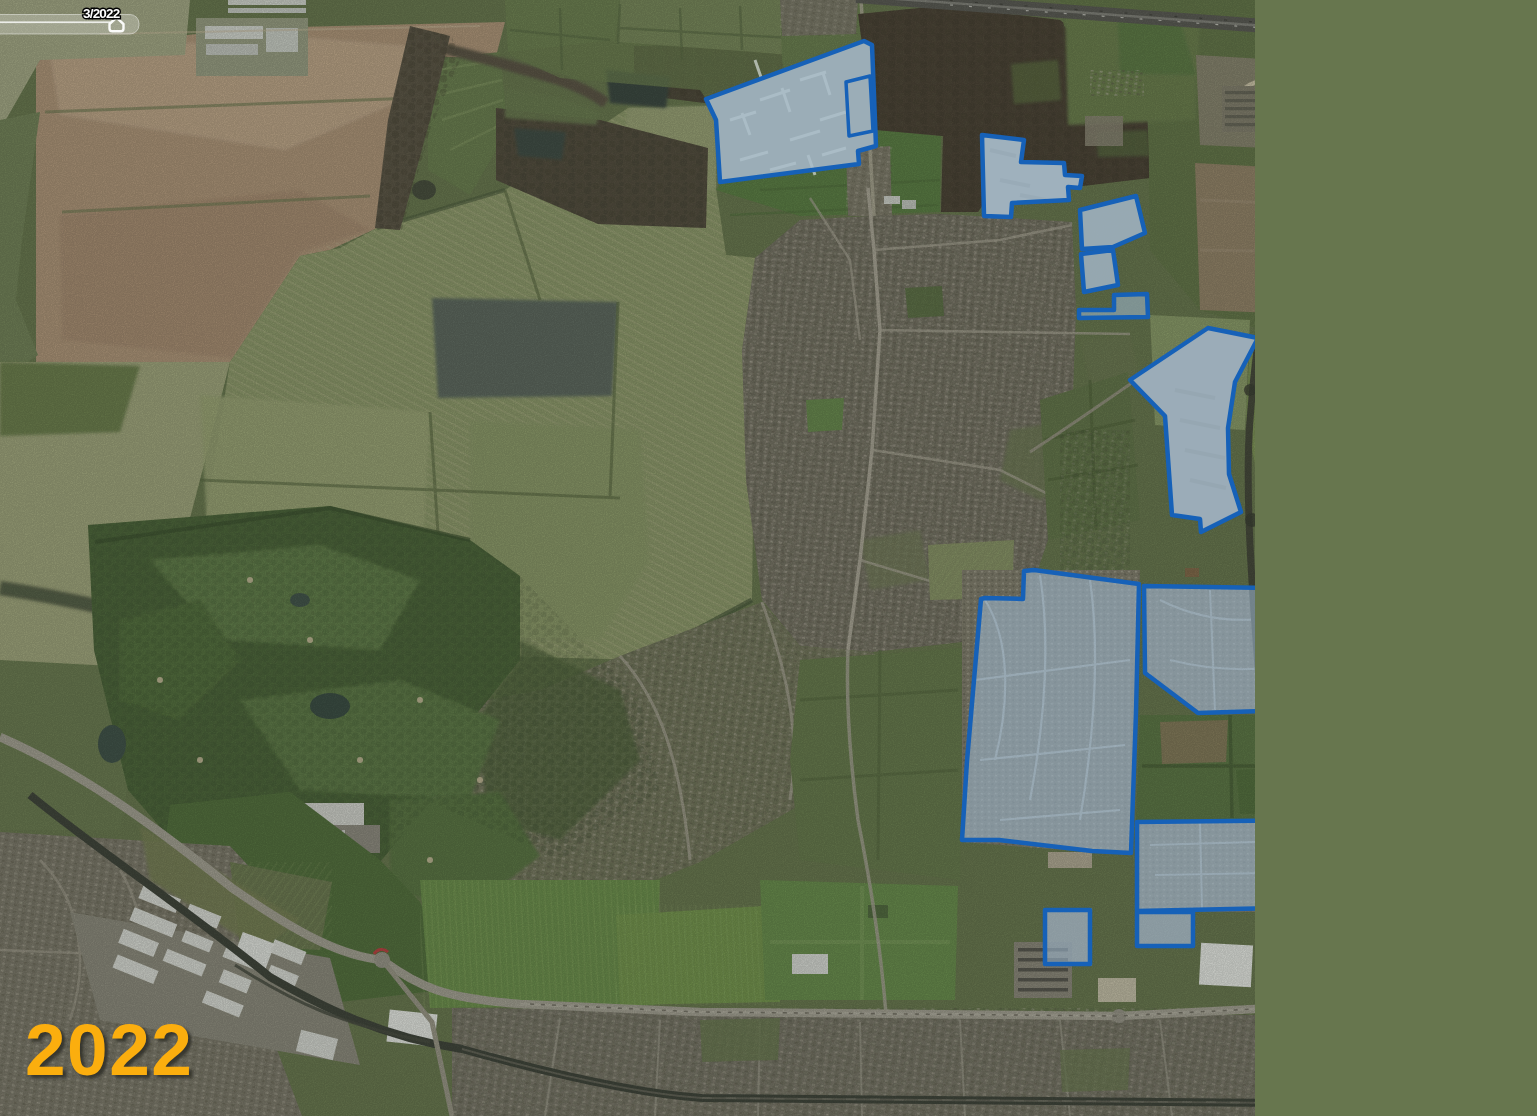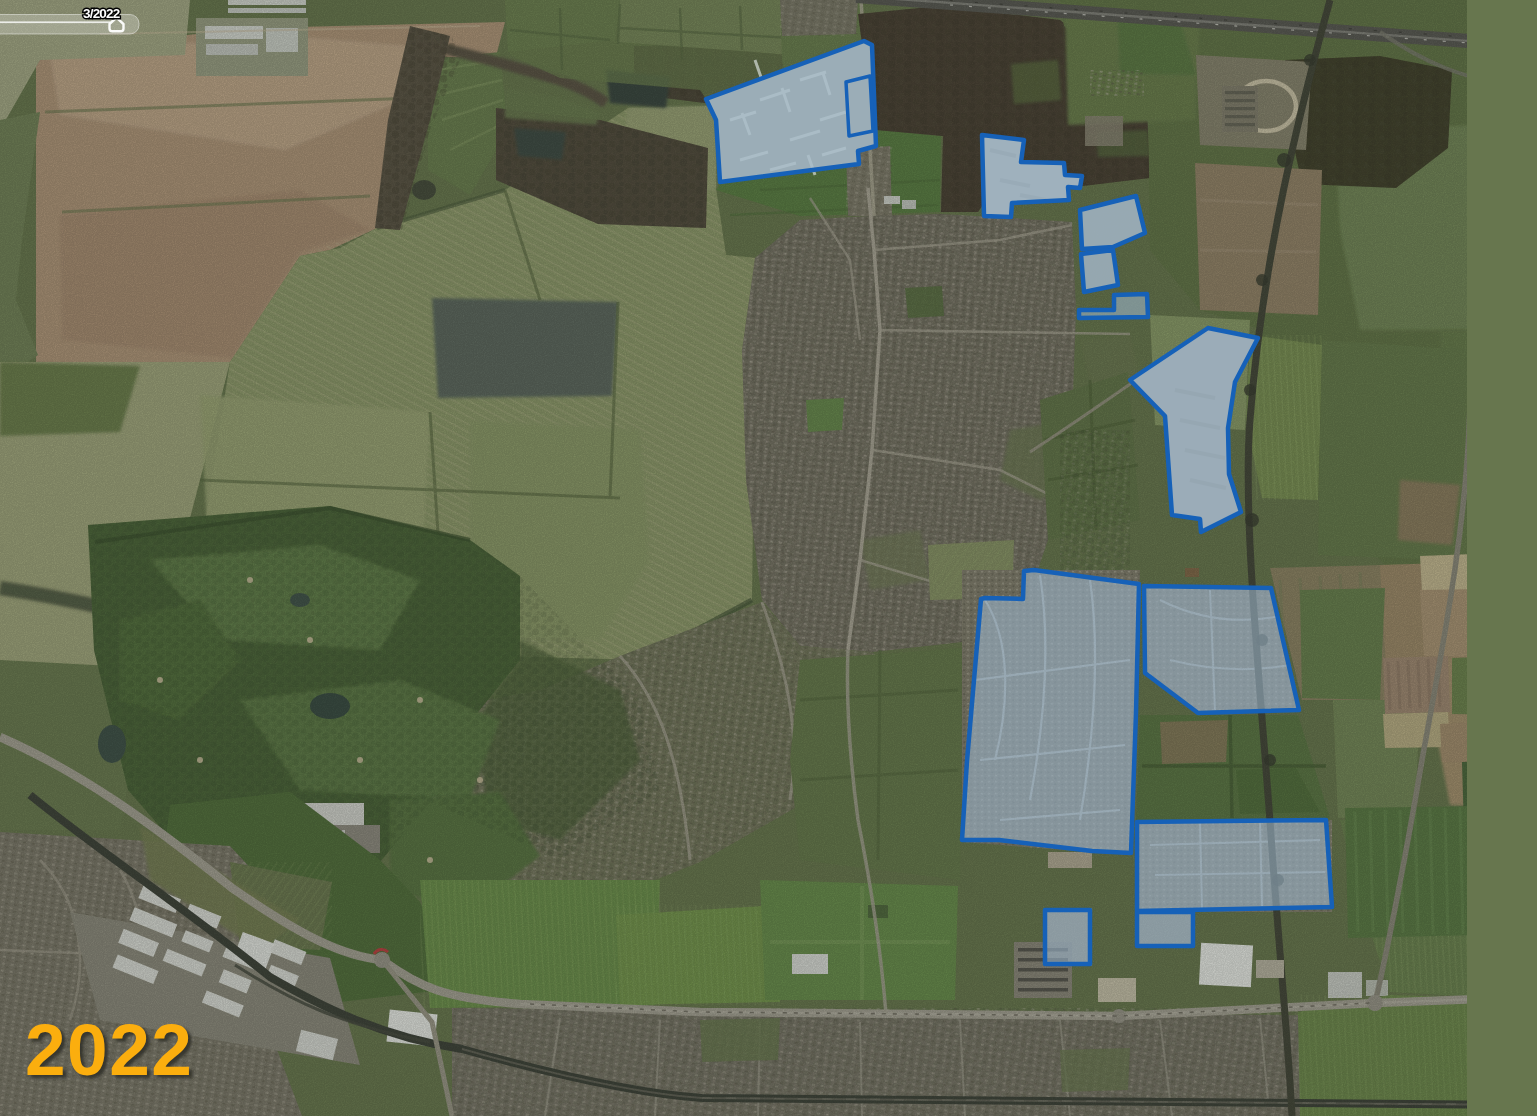--- a/index.html
+++ b/index.html
@@ -1,16 +1,16 @@
 <!DOCTYPE html>
 <html><head>
 <meta charset="utf-8">
 <style>
   html,body{margin:0;padding:0;background:#67764e;}
-  #stage{position:relative;width:1467px;height:1116px;overflow:hidden;font-family:"Liberation Sans",sans-serif;}
+  #stage{position:relative;width:1255px;height:1116px;overflow:hidden;font-family:"Liberation Sans",sans-serif;}
 </style>
 </head>
 <body>
 <div id="stage">
 <svg width="1537" height="1116" viewBox="0 0 1537 1116">
 <defs>
   <pattern id="houses" width="7" height="6" patternUnits="userSpaceOnUse">
     <rect x="0.8" y="0.8" width="2.4" height="1.8" fill="#bdb8a9" opacity="0.55"></rect>
     <rect x="4.2" y="3.4" width="2.2" height="1.8" fill="#585548" opacity="0.5"></rect>
   </pattern>

